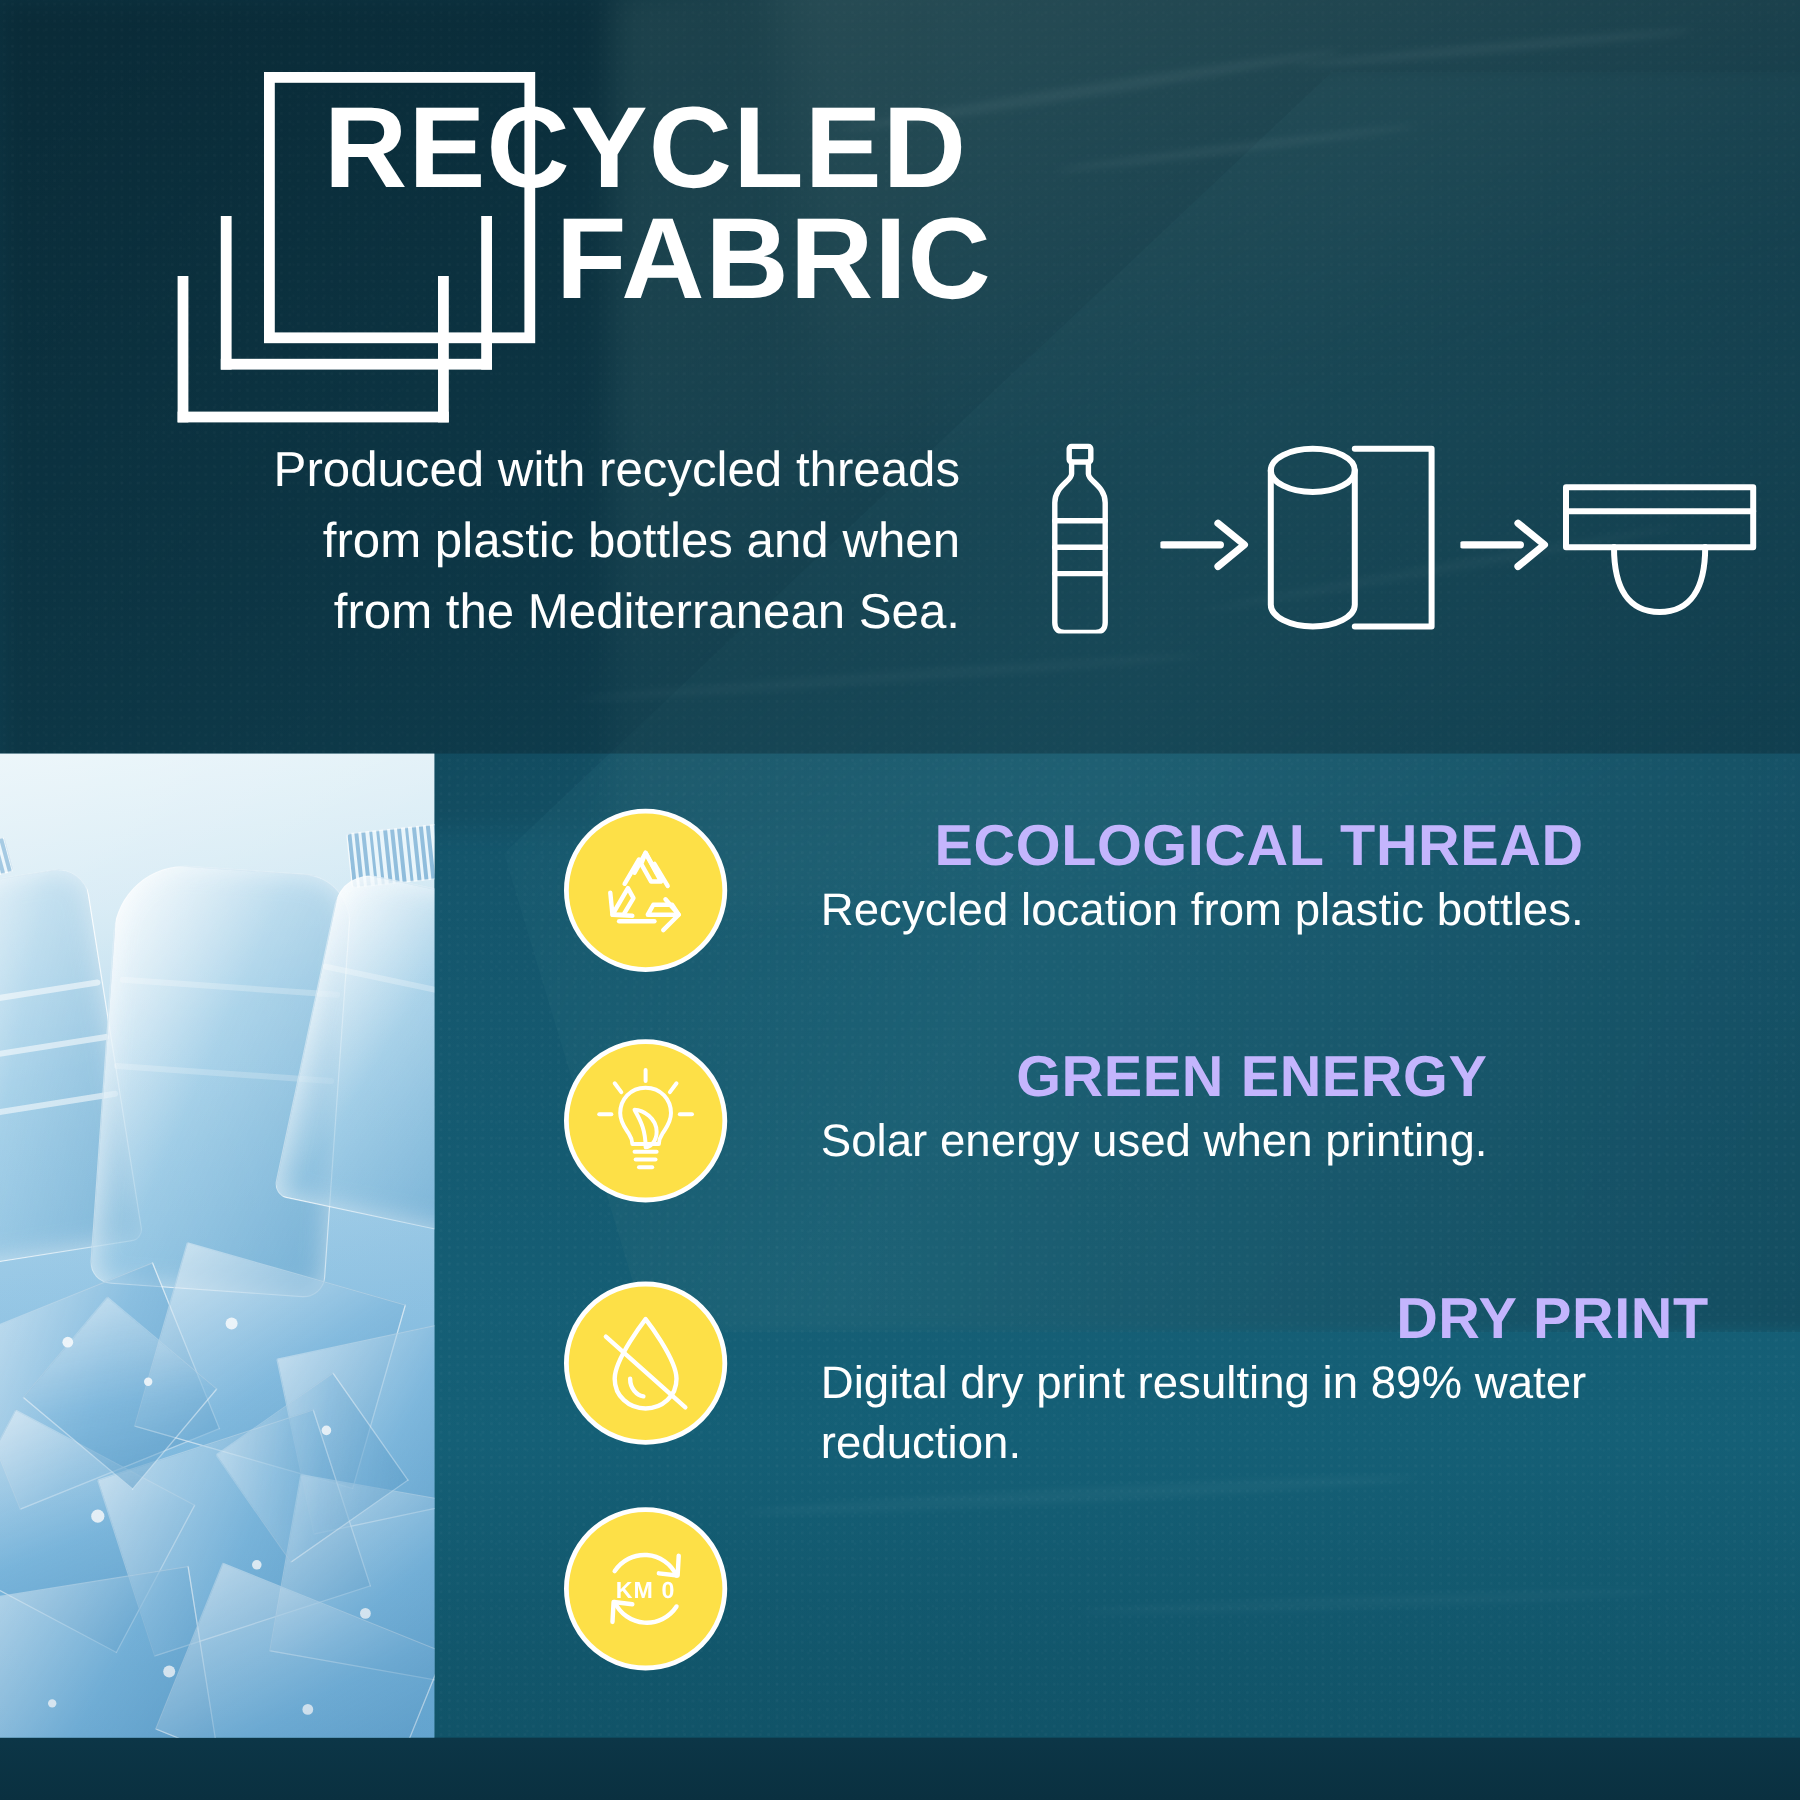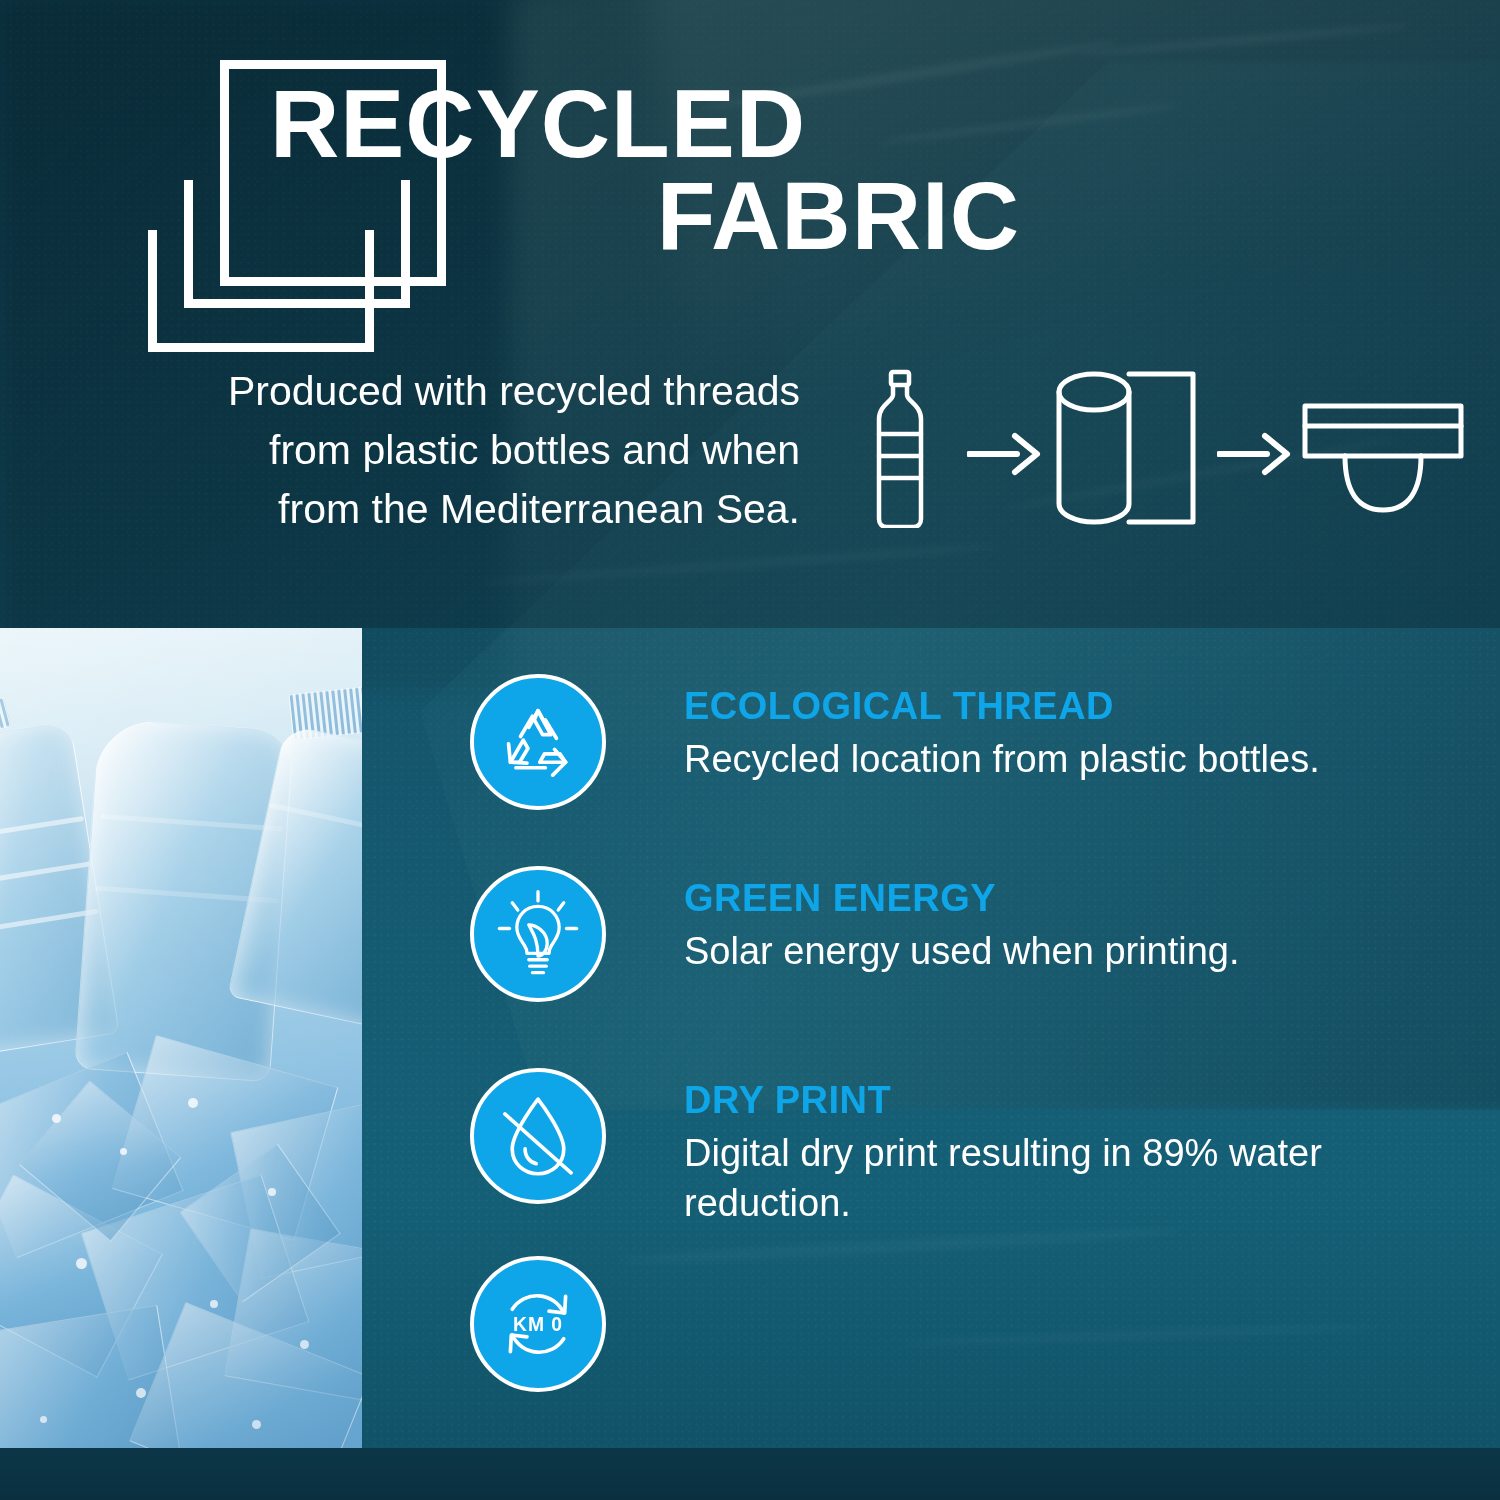--- a/index.html
+++ b/index.html
@@ -89,21 +89,21 @@
   #title { position:absolute; left:270px; top:78px; width:760px; }
   .title-line {
     color:#ffffff;
     font-weight:bold;
     font-size:96px;
     line-height:92px;
     letter-spacing:1px;
     font-family:"Liberation Sans", sans-serif;
     white-space:nowrap;
   }
-  .title-line.l2 { text-align:right; padding-right:10px; }
+  .title-line.l2 { text-align:center; padding-right:10px; }
 
   #subtitle {
     position:absolute; left:140px; top:362px; width:660px;
     text-align:right;
     color:#ffffff;
     font-size:41px;
     line-height:59px;
     font-family:"Liberation Sans", sans-serif;
   }
 
@@ -146,32 +146,33 @@
     background:linear-gradient(160deg, rgba(255,255,255,.42) 0%, rgba(255,255,255,.06) 30%, rgba(60,130,180,.10) 70%, rgba(40,110,165,.22) 100%);
     pointer-events:none;
   }
 
   
   #features { position:absolute; left:0; top:628px; width:1500px; height:820px; z-index:5; }
   .feature { position:absolute; left:470px; display:flex; align-items:flex-start; }
   .f-icon {
     flex:0 0 auto;
     width:136px; height:136px; border-radius:50%;
-    background:#0ea5e9;
+    background:#fde047;
     border:4px solid #ffffff;
     display:flex; align-items:center; justify-content:center;text-align:right;
   }
   .f-text { margin-left:78px; padding-top:10px; }
   .f-title {
-    color:#0ea5e9;
+    color:#c4b5fd;
     font-weight:bold;
-    font-size:38px;
+    font-size:48px;
     letter-spacing:.5px;
     line-height:44px;
     white-space:nowrap;
+    text-align:right;
   }
   .f-desc {
     color:#ffffff;
     font-size:38px;
     line-height:50px;
     margin-top:6px;
     max-width:800px;
   }
 </style>
 </head>

